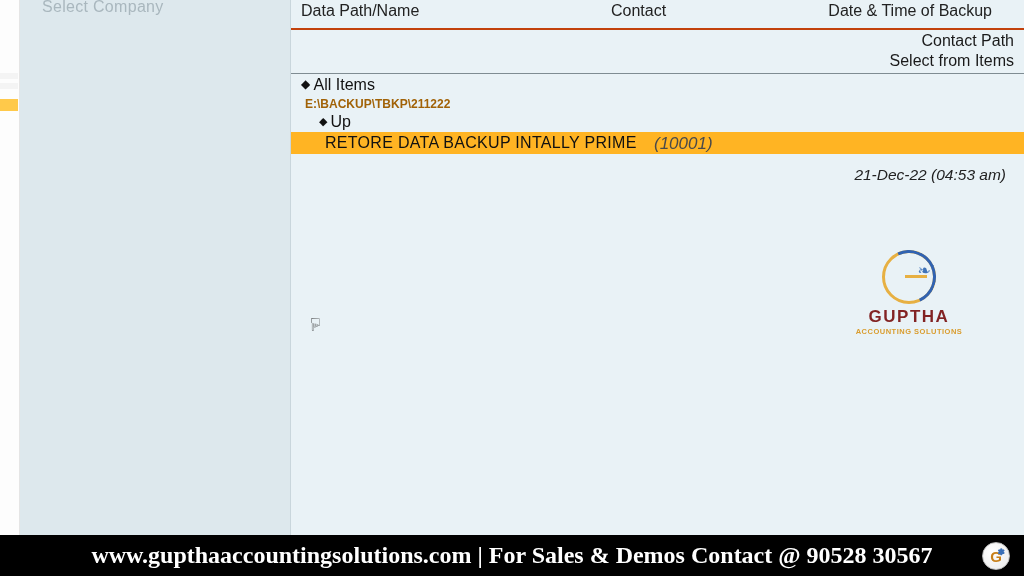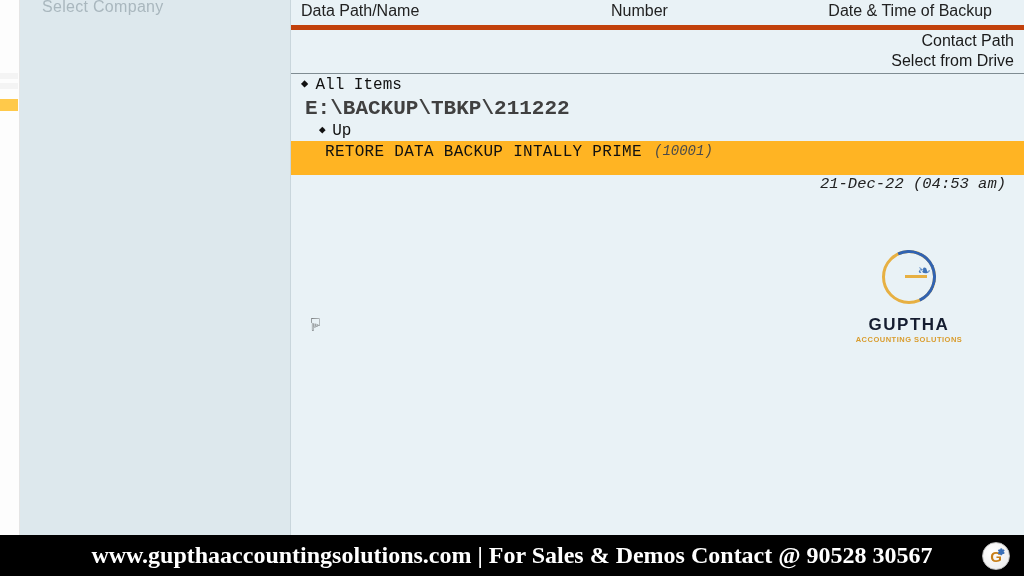--- a/index.html
+++ b/index.html
@@ -13,50 +13,50 @@
   .far-left .tiny-line1 { position:absolute; left:0; top:73px; width:18px; height:6px; background:#f4f4f4;}
   .far-left .tiny-line2 { position:absolute; left:0; top:83px; width:18px; height:6px; background:#f4f4f4;}
 
   
   .sidebar { position:absolute; left:20px; top:0; width:270px; height:535px; background:#dde8ed; }
   .sidebar .dim-label { position:absolute; left:22px; top:-2px; font-size:16px; color:#a9b7be; letter-spacing:.3px;}
 
   
   .main { position:absolute; left:290px; top:0; width:734px; height:535px; background:#e9f2f6; border-left:1px solid #c9d6dc;}
 
-  .headers { position:relative; width:100%; height:30px; border-bottom:5px solid #c2410c; }
+  .headers { position:relative; width:100%; height:30px; border-bottom:2px solid #c2410c; }
   .hdr { position:absolute; top:2px; font-size:16px; color:#222; }
   .hdr.path { left:10px; }
   .hdr.num { left:320px; }
   .hdr.date { right:32px;text-align:right; }
 
   .actions { position:relative; width:100%; height:44px; border-bottom:1.5px solid #7f8c92;}
   .actions .act { position:absolute; right:10px; font-size:16px; color:#1a1a1a; }
   .actions .act.a1 { top:2px; }
   .actions .act.a2 { top:22px; }
 
-  .rows { position:relative; width:100%;font-family:Liberation Mono, monospace; }
+  .rows { position:relative; width:100%; }
   .row-allitems { padding:2px 10px; font-size:16px; color:#111; }
   .row-allitems::before { content:"◆ "; font-size:12px; position:relative; top:-2px;}
-  .row-path { padding:1px 10px 1px 14px; font-size:21px; font-weight:bold; color:#404040;}
+  .row-path { padding:1px 10px 1px 14px; font-size:12px; font-weight:bold; color:#a16207;}
   .row-up { padding:1px 10px 1px 28px; font-size:16px; color:#111;}
   .row-up::before { content:"◆ "; font-size:11px; position:relative; top:-2px;}
 
-  .row-selected { background:#ffb423; height:34px; position:relative; width:100%; }
+  .row-selected { background:#ffb423; height:22px; position:relative; width:100%; }
   .row-selected .name { position:absolute; left:34px; top:2px; font-size:16px; letter-spacing:.3px; color:#111;}
-  .row-selected .num { position:absolute; left:363px; top:2px; font-size:14px; font-style:italic; color:#4a4a4a;}
+  .row-selected .num { position:absolute; left:363px; top:2px; font-size:17px; font-style:italic; color:#4a4a4a;}
   .row-selected .date { position:absolute; right:18px; top:2px; font-size:15.5px; font-style:italic; color:#222;margin-top:32px;}
 
   
   .watermark { position:absolute; right:60px; top:250px; width:110px; text-align:center; opacity:.97;}
   .watermark .g-circle { width:54px; height:54px; margin:0 auto; border:3px solid #e7ae3d; border-radius:50%; position:relative;}
   .watermark .g-circle .arc-blue { position:absolute; right:-3px; top:-3px; width:54px; height:54px; border:3px solid transparent; border-top-color:#2c5faf; border-right-color:#2c5faf; border-radius:50%; transform:rotate(20deg);}
   .watermark .g-circle .spur { position:absolute; right:6px; top:22px; width:22px; height:3px; background:#e7ae3d;}
   .watermark .g-circle .leaf { position:absolute; right:2px; top:8px; font-size:16px; color:#3a6fb7;}
-  .watermark .txt-gupta { margin-top:11px; font-weight:bold; color:#0f172a; font-size:17px; letter-spacing:1.5px; font-family: 'Trebuchet MS', sans-serif;}
+  .watermark .txt-gupta { margin-top:3px; font-weight:bold; color:#7f1d1d; font-size:17px; letter-spacing:1.5px; font-family: 'Trebuchet MS', sans-serif;}
   .watermark .txt-sub { color:#d99a27; font-size:7.5px; letter-spacing:.5px; font-weight:bold;}
 
   
   .activate { position:absolute; right:14px; bottom:6px; text-align:left; color:#9aa3a7;}
   .activate .t1 { font-size:16px; }
   .activate .t2 { font-size:12px; }
 
   
   .cursor { position:absolute; left:310px; top:314px; font-size:18px; color:#222; transform:scaleX(-1);}
   
@@ -79,27 +79,27 @@
   </div>
 
   <div class="sidebar">
     <div class="dim-label">Select Company</div>
   </div>
 
   <div class="main">
 
     <div class="headers">
       <div class="hdr path">Data Path/Name</div>
-      <div class="hdr num">Number</div>
+      <div class="hdr num">Contact</div>
       <div class="hdr date">Date &amp; Time of Backup</div>
     </div>
 
     <div class="actions">
       <div class="act a1">Contact Path</div>
-      <div class="act a2">Select from Drive</div>
+      <div class="act a2">Select from Items</div>
     </div>
 
     <div class="rows">
       <div class="row-allitems">All Items</div>
       <div class="row-path">E:\BACKUP\TBKP\211222</div>
       <div class="row-up">Up</div>
       <div class="row-selected">
         <span class="name">RETORE DATA BACKUP INTALLY PRIME</span>
         <span class="num">(10001)</span>
         <span class="date">21-Dec-22 (04:53 am)</span>

